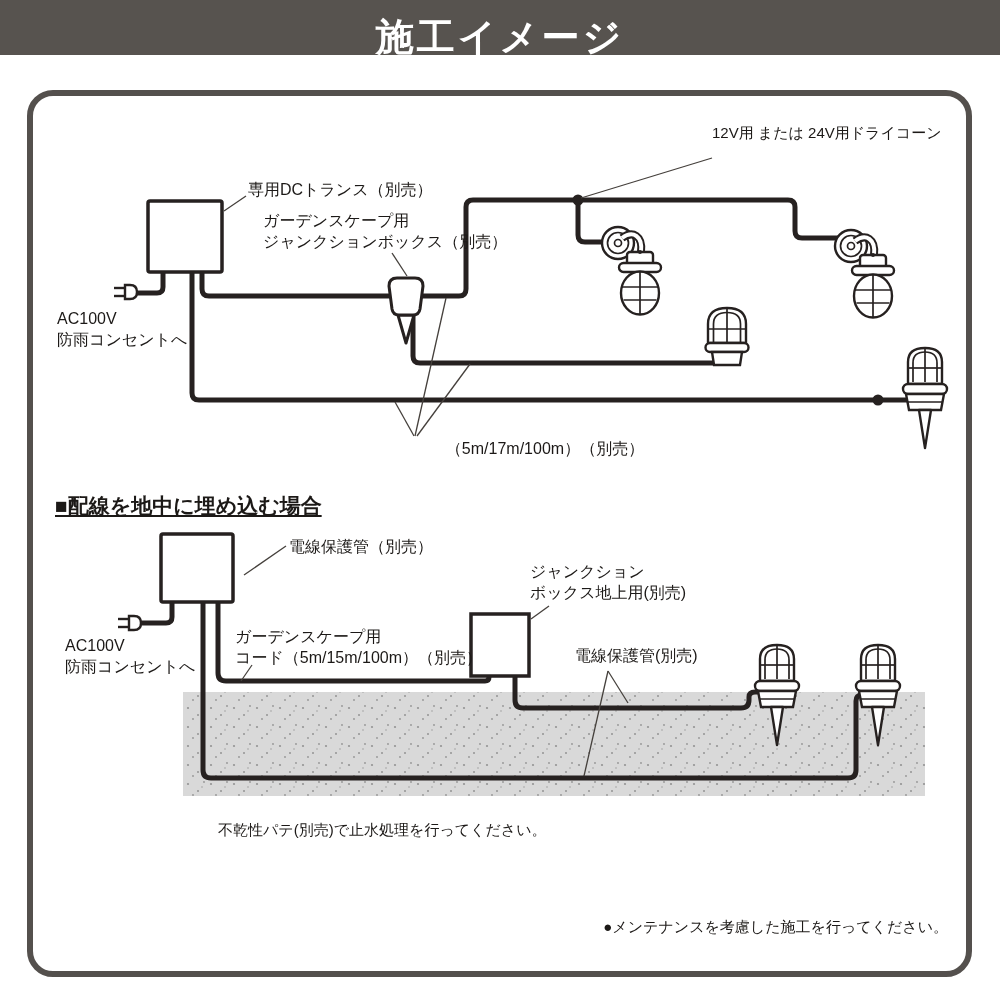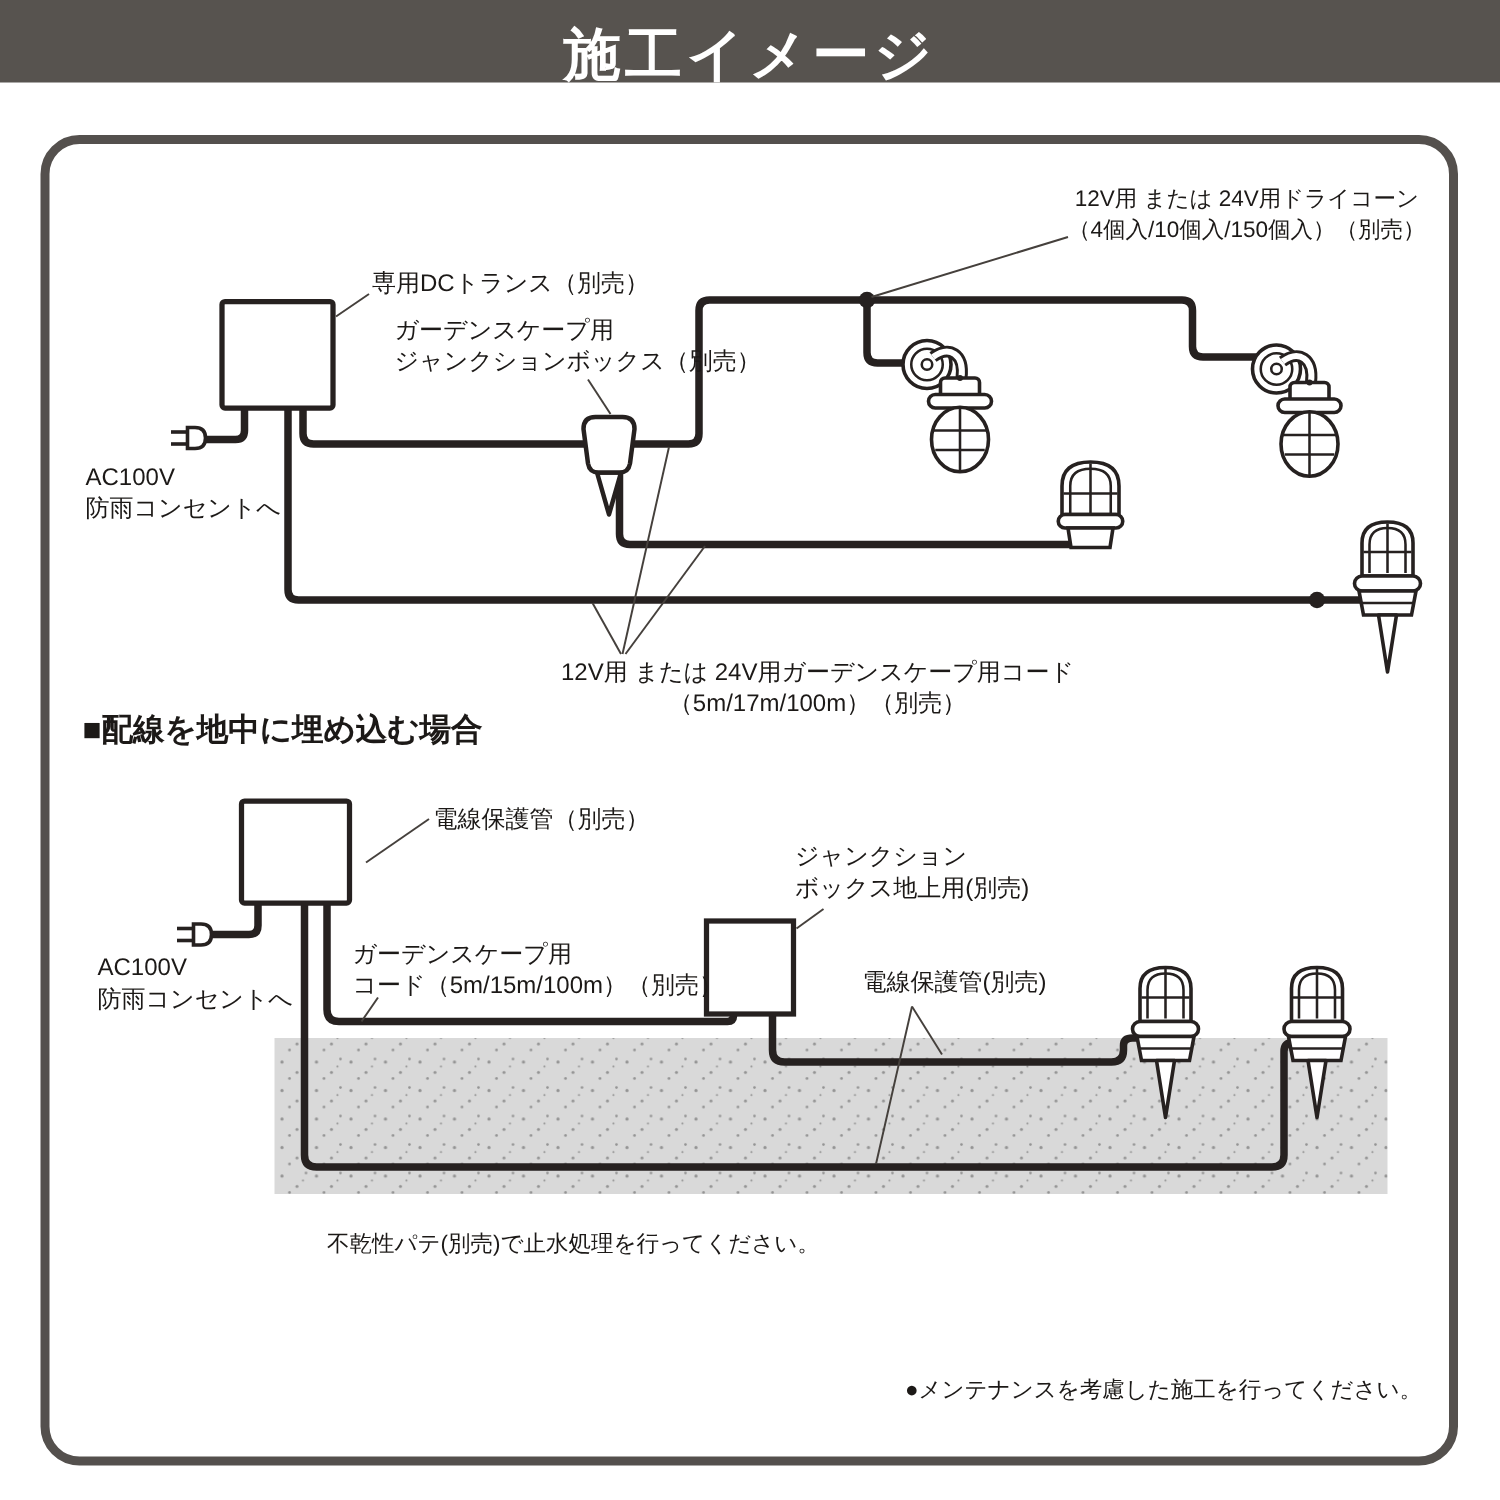--- a/index.html
+++ b/index.html
@@ -154,34 +154,32 @@
 
 <div class="lbl" style="left:248px;top:179px;">専用DCトランス（別売）</div>
 
 <div class="lbl" style="left:263px;top:210px;">
   <div>ガーデンスケープ用</div>
   <div>ジャンクションボックス（別売）</div>
 </div>
 
 <div class="lbl small" style="left:712px;top:122px;text-align:center;">
   <div>12V用 または 24V用ドライコーン</div>
-  <div>（4個入/10個入/150個入）（別売）</div>
 </div>
 
 <div class="lbl" style="left:57px;top:308px;">
   <div>AC100V</div>
   <div>防雨コンセントへ</div>
 </div>
 
 <div class="lbl center" style="left:330px;top:438px;width:430px;">
-  <div>12V用 または 24V用ガーデンスケープ用コード</div>
   <div>（5m/17m/100m）（別売）</div>
 </div>
 
-<div class="section-title" style="left:55px;top:472px;">■配線を地中に埋め込む場合</div>
+<div class="section-title" style="left:55px;top:492px;text-decoration:underline;">■配線を地中に埋め込む場合</div>
 
 <div class="lbl" style="left:289px;top:536px;">電線保護管（別売）</div>
 
 <div class="lbl" style="left:65px;top:635px;">
   <div>AC100V</div>
   <div>防雨コンセントへ</div>
 </div>
 
 <div class="lbl" style="left:235px;top:626px;">
   <div>ガーデンスケープ用</div>

